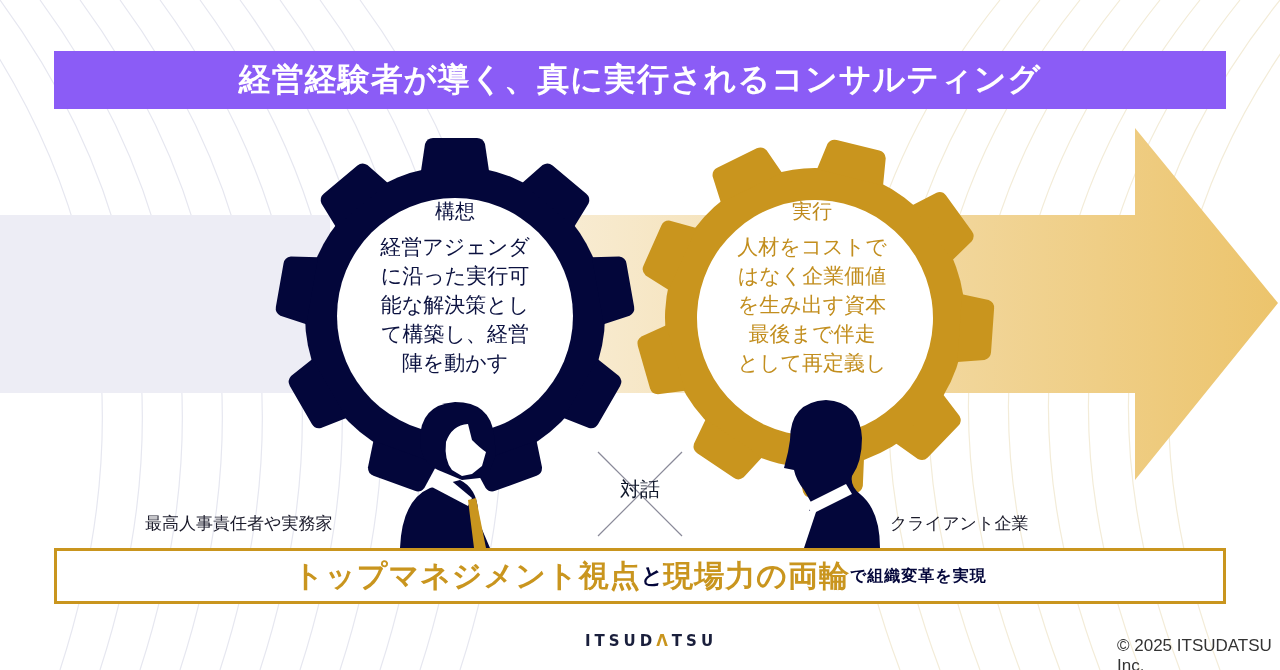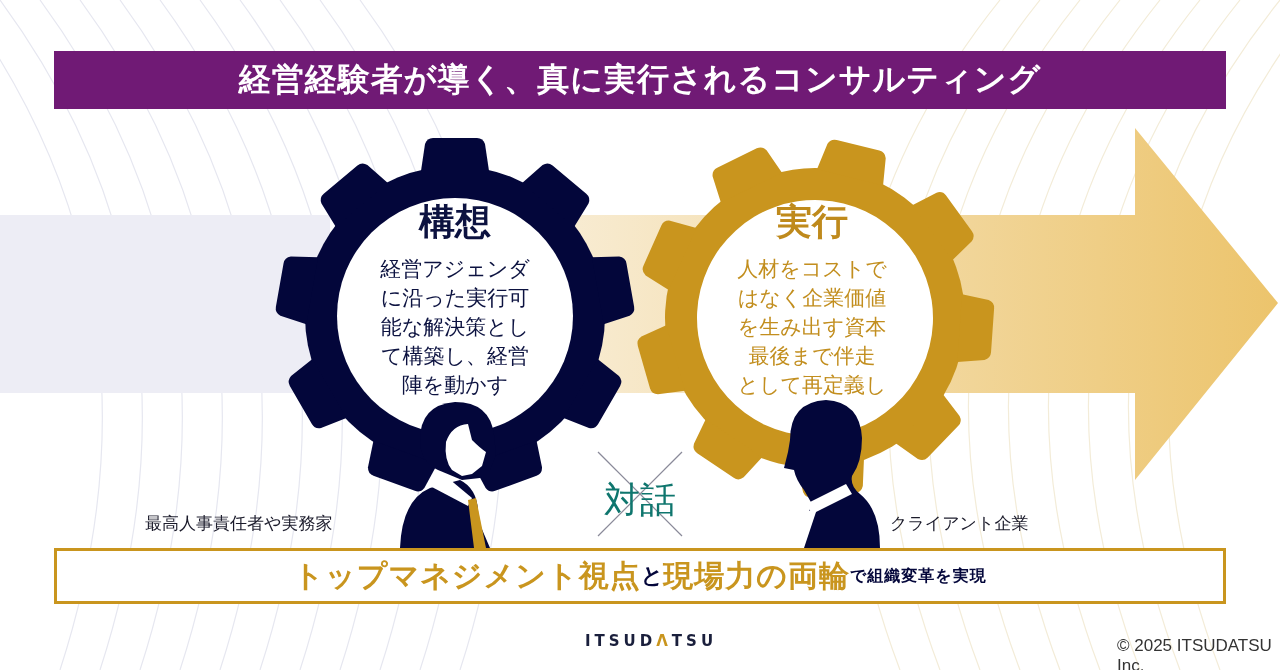--- a/index.html
+++ b/index.html
@@ -9,45 +9,45 @@
     font-family: "DejaVu Sans", "Liberation Sans", sans-serif;
   }
   .bg-lines { position: absolute; left: 0; top: 0; width: 1280px; height: 670px; }
   .band-left {
     position: absolute; left: 0; top: 215px; width: 330px; height: 178px;
     background: #ededf5;
   }
   .arrow { position: absolute; left: 0; top: 0; width: 1280px; height: 670px; }
   .title-banner {
     position: absolute; left: 54px; top: 51px; width: 1172px; height: 58px;
-    background: #701a75; color: #ffffff;
+    background: #8b5cf6; color: #ffffff;
     display: flex; align-items: center; justify-content: center;
     font-size: 32px; font-weight: bold; letter-spacing: 1px;
   }
   .gears { position: absolute; left: 0; top: 0; width: 1280px; height: 670px; }
   .gear-text {
     position: absolute; text-align: center;
   }
-  .gear-heading { font-size: 36px; font-weight: bold; display: block; }
+  .gear-heading { font-size: 20px; font-weight: normal; display: block; }
   .gear-body { font-size: 21px; line-height: 29px; display: block; margin-top: 8px; }
   .navy-text { left: 355px; top: 198px; width: 200px; color: #0c1240; }
   .navy-text .gear-heading { color: #0c1240; }
   .gold-text { left: 712px; top: 198px; width: 200px; color: #c28e1e; }
   .gold-text .gear-heading { color: #bf8a1c; }
   .label {
     position: absolute; font-size: 17px; color: #1a1a2a;
   }
   .label-left { left: 145px; top: 512px; }
   .label-right { left: 890px; top: 512px; }
   .dialog {
     position: absolute; left: 598px; top: 452px; width: 84px; height: 84px;
   }
   .dialog-text {
     position: absolute; left: 0; top: 24px; width: 84px; text-align: center;
-    font-size: 36px; color: #0f766e;
+    font-size: 20px; color: #0f172a;
   }
   .bottom-box {
     position: absolute; left: 54px; top: 548px; width: 1166px; height: 50px;
     border: 3px solid #c9951e; background: #ffffff;
     display: flex; align-items: center; justify-content: center;
     font-weight: bold; white-space: nowrap;
   }
   .bb-gold { color: #c9951e; font-size: 30px; letter-spacing: 1px; }
   .bb-navy-small { color: #03063a; font-size: 22px; }
   .bb-navy { color: #03063a; font-size: 16px; letter-spacing: 1px; }

